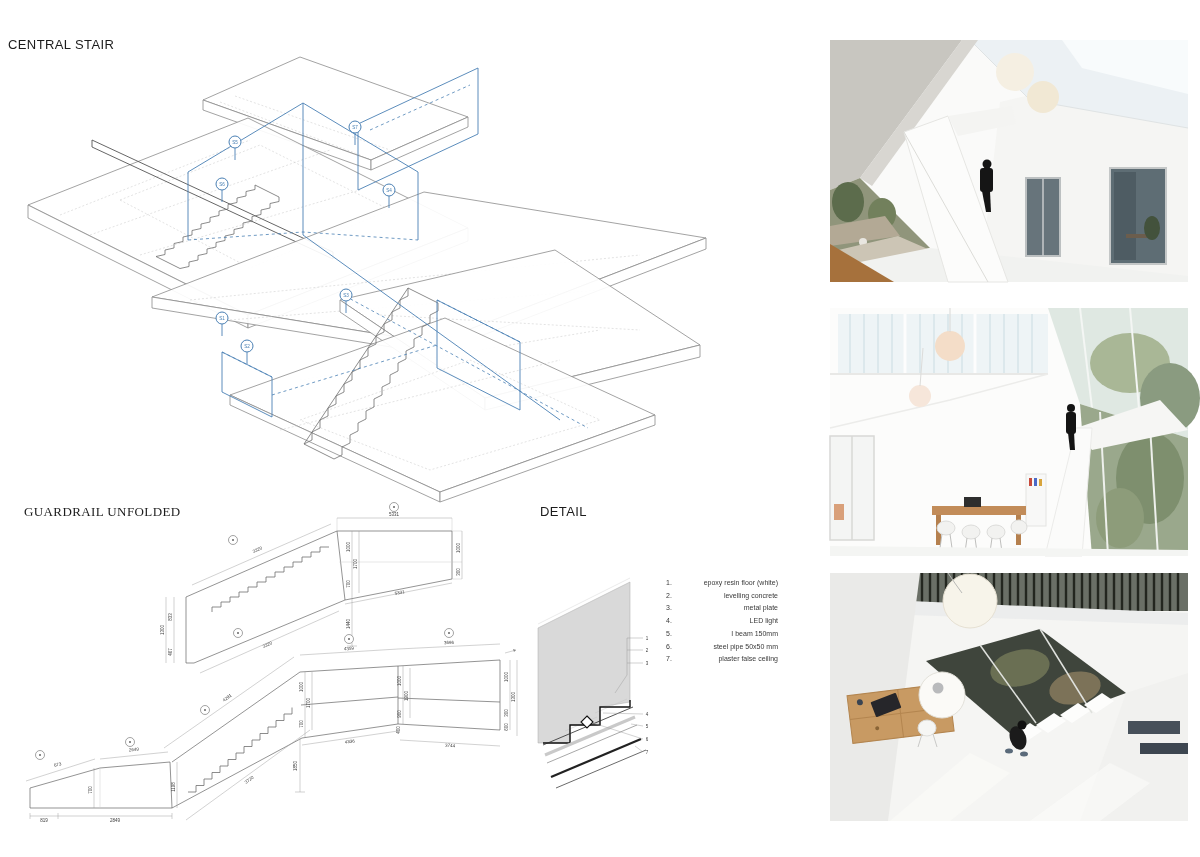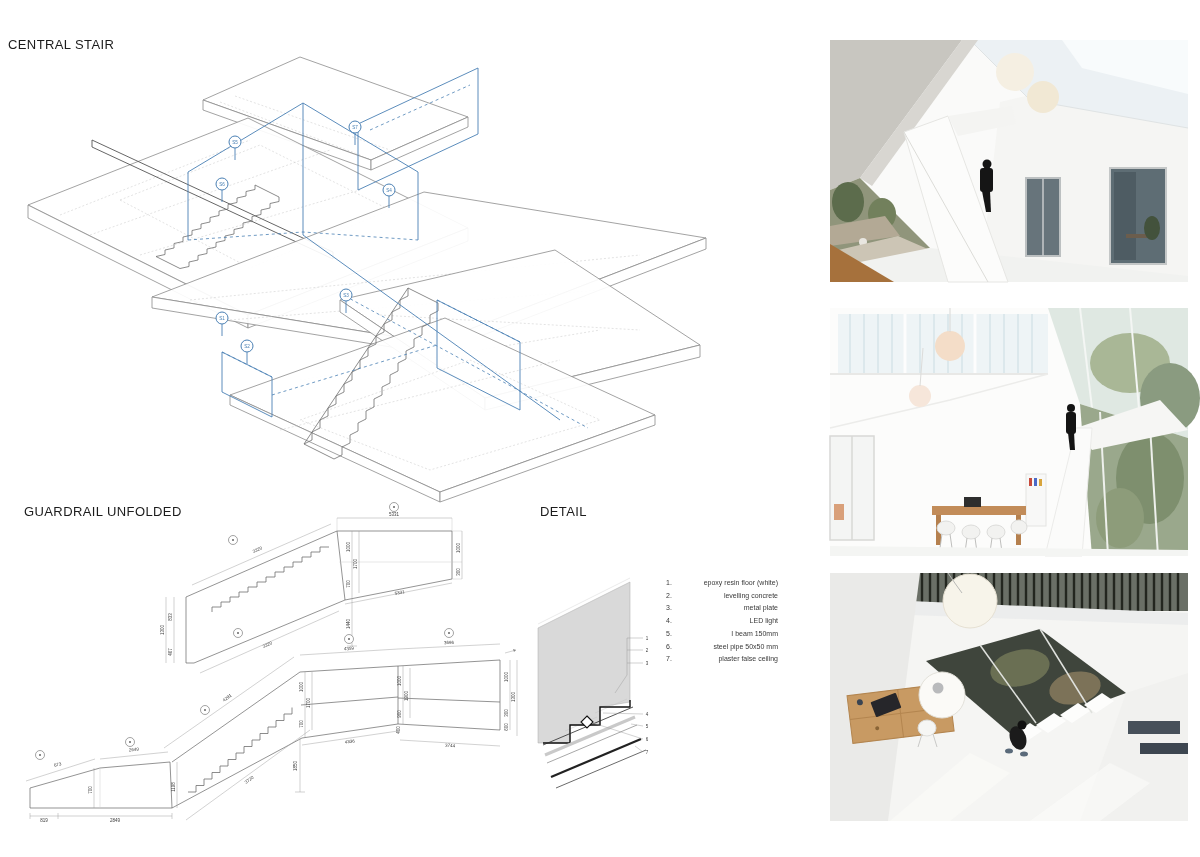--- a/index.html
+++ b/index.html
@@ -1,20 +1,20 @@
 <!DOCTYPE html>
 <html><head>
 <meta charset="utf-8">
 <style>
   html,body{margin:0;padding:0;background:#fff;}
   .sheet{position:relative;width:1200px;height:857px;background:#ffffff;overflow:hidden;
          font-family:"Liberation Sans","DejaVu Sans",sans-serif;}
   .title{position:absolute;font-size:13px;color:#1c1c1c;letter-spacing:.4px;font-weight:400;}
   #title-central{left:8px;top:37px;}
-  #title-guardrail{left:24px;top:504px;}
+  #title-guardrail{left:24px;top:504px;font-family:Liberation Serif, serif;}
   #title-detail{left:540px;top:504px;text-align:right;}
   svg{position:absolute;overflow:visible;}
   #axon-svg{left:0;top:0;width:740px;height:505px;}
   #guardrail-svg{left:0;top:500px;width:540px;height:357px;}
   #detail-svg{left:535px;top:555px;width:130px;height:270px;}
   .legend{position:absolute;left:666px;top:577px;width:112px;}
   .legend-row{display:flex;justify-content:space-between;font-size:7px;line-height:12.7px;color:#3a3a3a;}
   .legend-no{width:12px;text-align:left;}
   .legend-label{flex:1;text-align:right;}
   .photo{position:absolute;left:830px;width:358px;}

